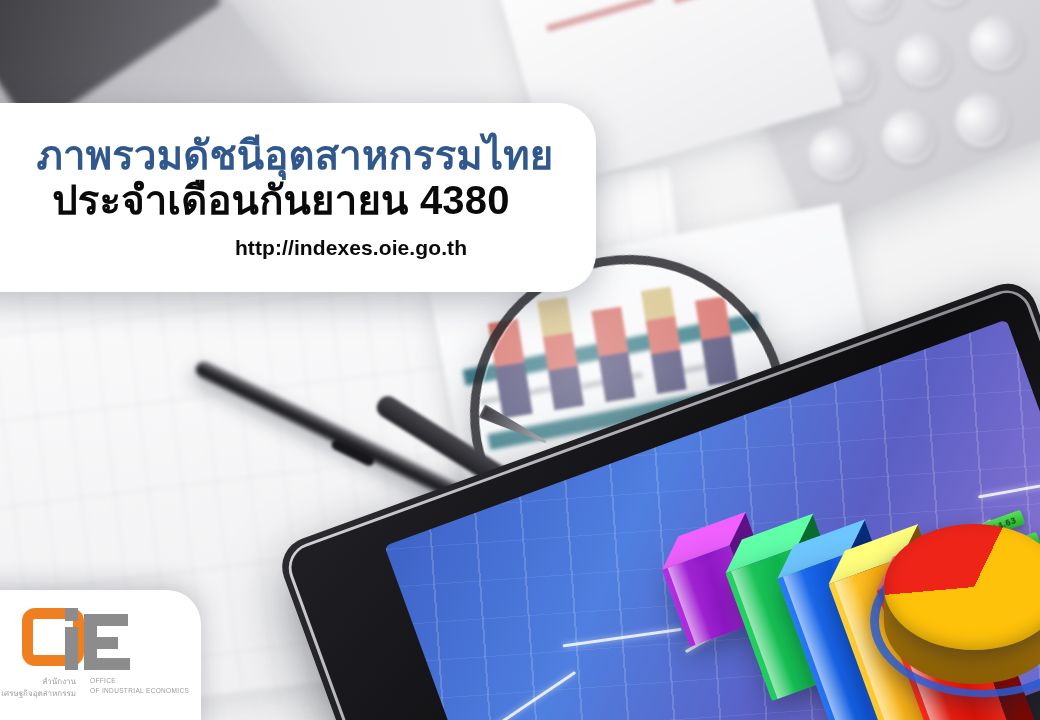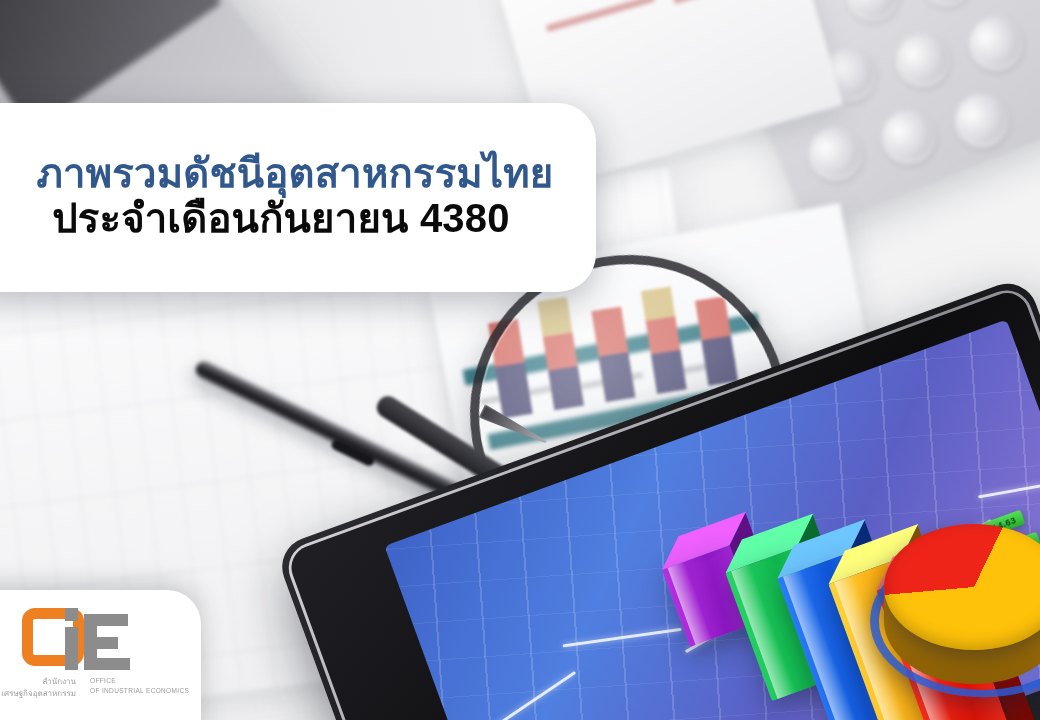--- a/index.html
+++ b/index.html
@@ -418,20 +418,21 @@
     <div class="pie">
       <div class="pie-ring"></div>
       <div class="pie-depth"></div>
       <div class="pie-top"></div>
     </div>
   </div>
 
   <div class="title-card">
     <div class="t-line1">ภาพรวมดัชนีอุตสาหกรรมไทย</div>
     <div class="t-line2">ประจำเดือนกันยายน 4380</div>
+    <div class="t-url">http://indexes.oie.go.th</div>
   </div>
 
   <div class="logo-card">
     <div class="logo-mark">
       <span class="lm-o"></span>
       <span class="lm-i-dot"></span>
       <span class="lm-i-stem"></span>
       <span class="lm-e-stem"></span>
       <span class="lm-e-t"></span>
       <span class="lm-e-m"></span>

